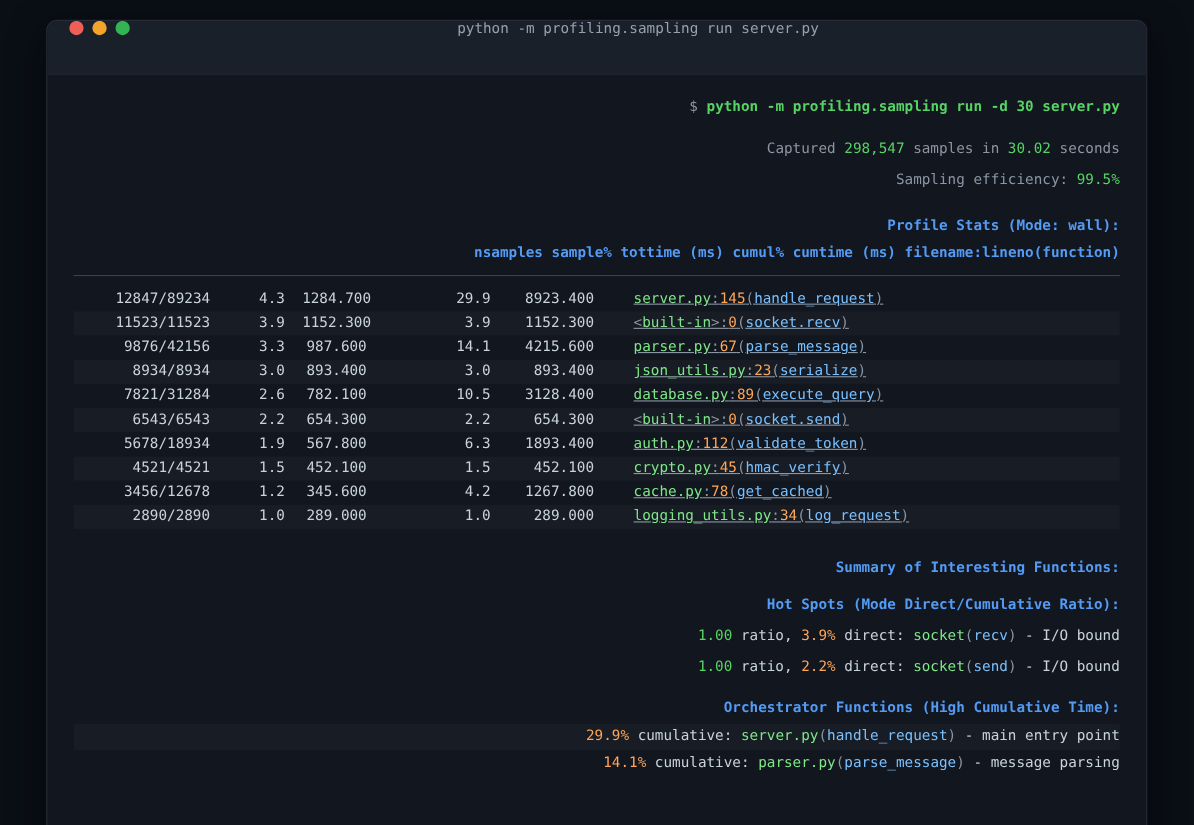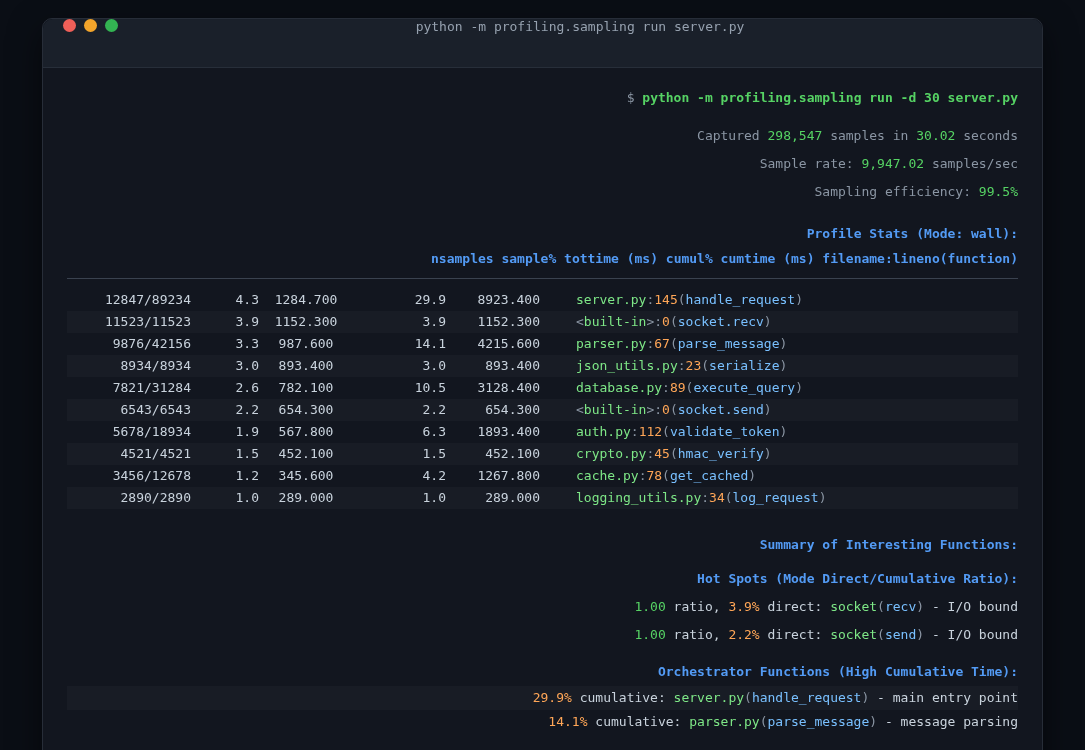--- a/index.html
+++ b/index.html
@@ -71,42 +71,41 @@
     border-top: 1px solid #3a424f;
     margin: 8px 0 10px 0;
     height: 0;
   }
   
   .c1 { display: inline-block; width: 124px; text-align: right; }
   .c2 { display: inline-block; width: 68px;  text-align: right; }
   .c3 { display: inline-block; width: 94px;  text-align: center; }
   .c4 { display: inline-block; width: 93px;  text-align: right; }
   .c5 { display: inline-block; width: 94px;  text-align: right; }
-  .c6 { display: inline-block; padding-left: 36px; text-align: left; }
+  .c6 { display: inline-block; padding-left: 36px; text-align: left; text-decoration: underline; }
 </style>
 </head>
 <body>
 
 <div class="window">
   <div class="titlebar">
     <div class="lights">
       <div class="light red"></div>
       <div class="light yellow"></div>
       <div class="light green"></div>
     </div>
     <div class="titlebar-title">python -m profiling.sampling run server.py</div>
   </div>
 
   <div class="content">
 
     <div class="line"><span class="c-gray">$ </span><span class="cmd">python -m profiling.sampling run -d 30 server.py</span></div>
 
     <div class="line mt10"><span class="c-gray">Captured </span><span class="c-green">298,547</span><span class="c-gray"> samples in </span><span class="c-green">30.02</span><span class="c-gray"> seconds</span></div>
 
-    <div class="line"><span class="c-gray">Sample rate: </span><span class="c-green">9,947.02</span><span class="c-gray"> samples/sec</span></div>
 
     <div class="line"><span class="c-gray">Sampling efficiency: </span><span class="c-green">99.5%</span></div>
 
     <div class="line mt14 heading">Profile Stats (Mode: wall):</div>
     <div class="line columns-line heading">nsamples sample% tottime (ms) cumul% cumtime (ms) filename:lineno(function)</div>
     <div class="divider"></div>
 
     <div>
       <div class="trow"><span class="c1 c-light">12847/89234</span><span class="c2 c-light">4.3</span><span class="c3 c-light">1284.700</span><span class="c4 c-light">29.9</span><span class="c5 c-light">8923.400</span><span class="c6"><span class="c-gray"></span><span class="c-file">server.py</span><span class="c-gray">:</span><span class="c-orange">145</span><span class="c-gray">(</span><span class="c-fn">handle_request</span><span class="c-gray">)</span></span></div>
       <div class="trow alt"><span class="c1 c-light">11523/11523</span><span class="c2 c-light">3.9</span><span class="c3 c-light">1152.300</span><span class="c4 c-light">3.9</span><span class="c5 c-light">1152.300</span><span class="c6"><span class="c-gray">&lt;</span><span class="c-file">built-in</span><span class="c-gray">&gt;:</span><span class="c-orange">0</span><span class="c-gray">(</span><span class="c-fn">socket.recv</span><span class="c-gray">)</span></span></div>

